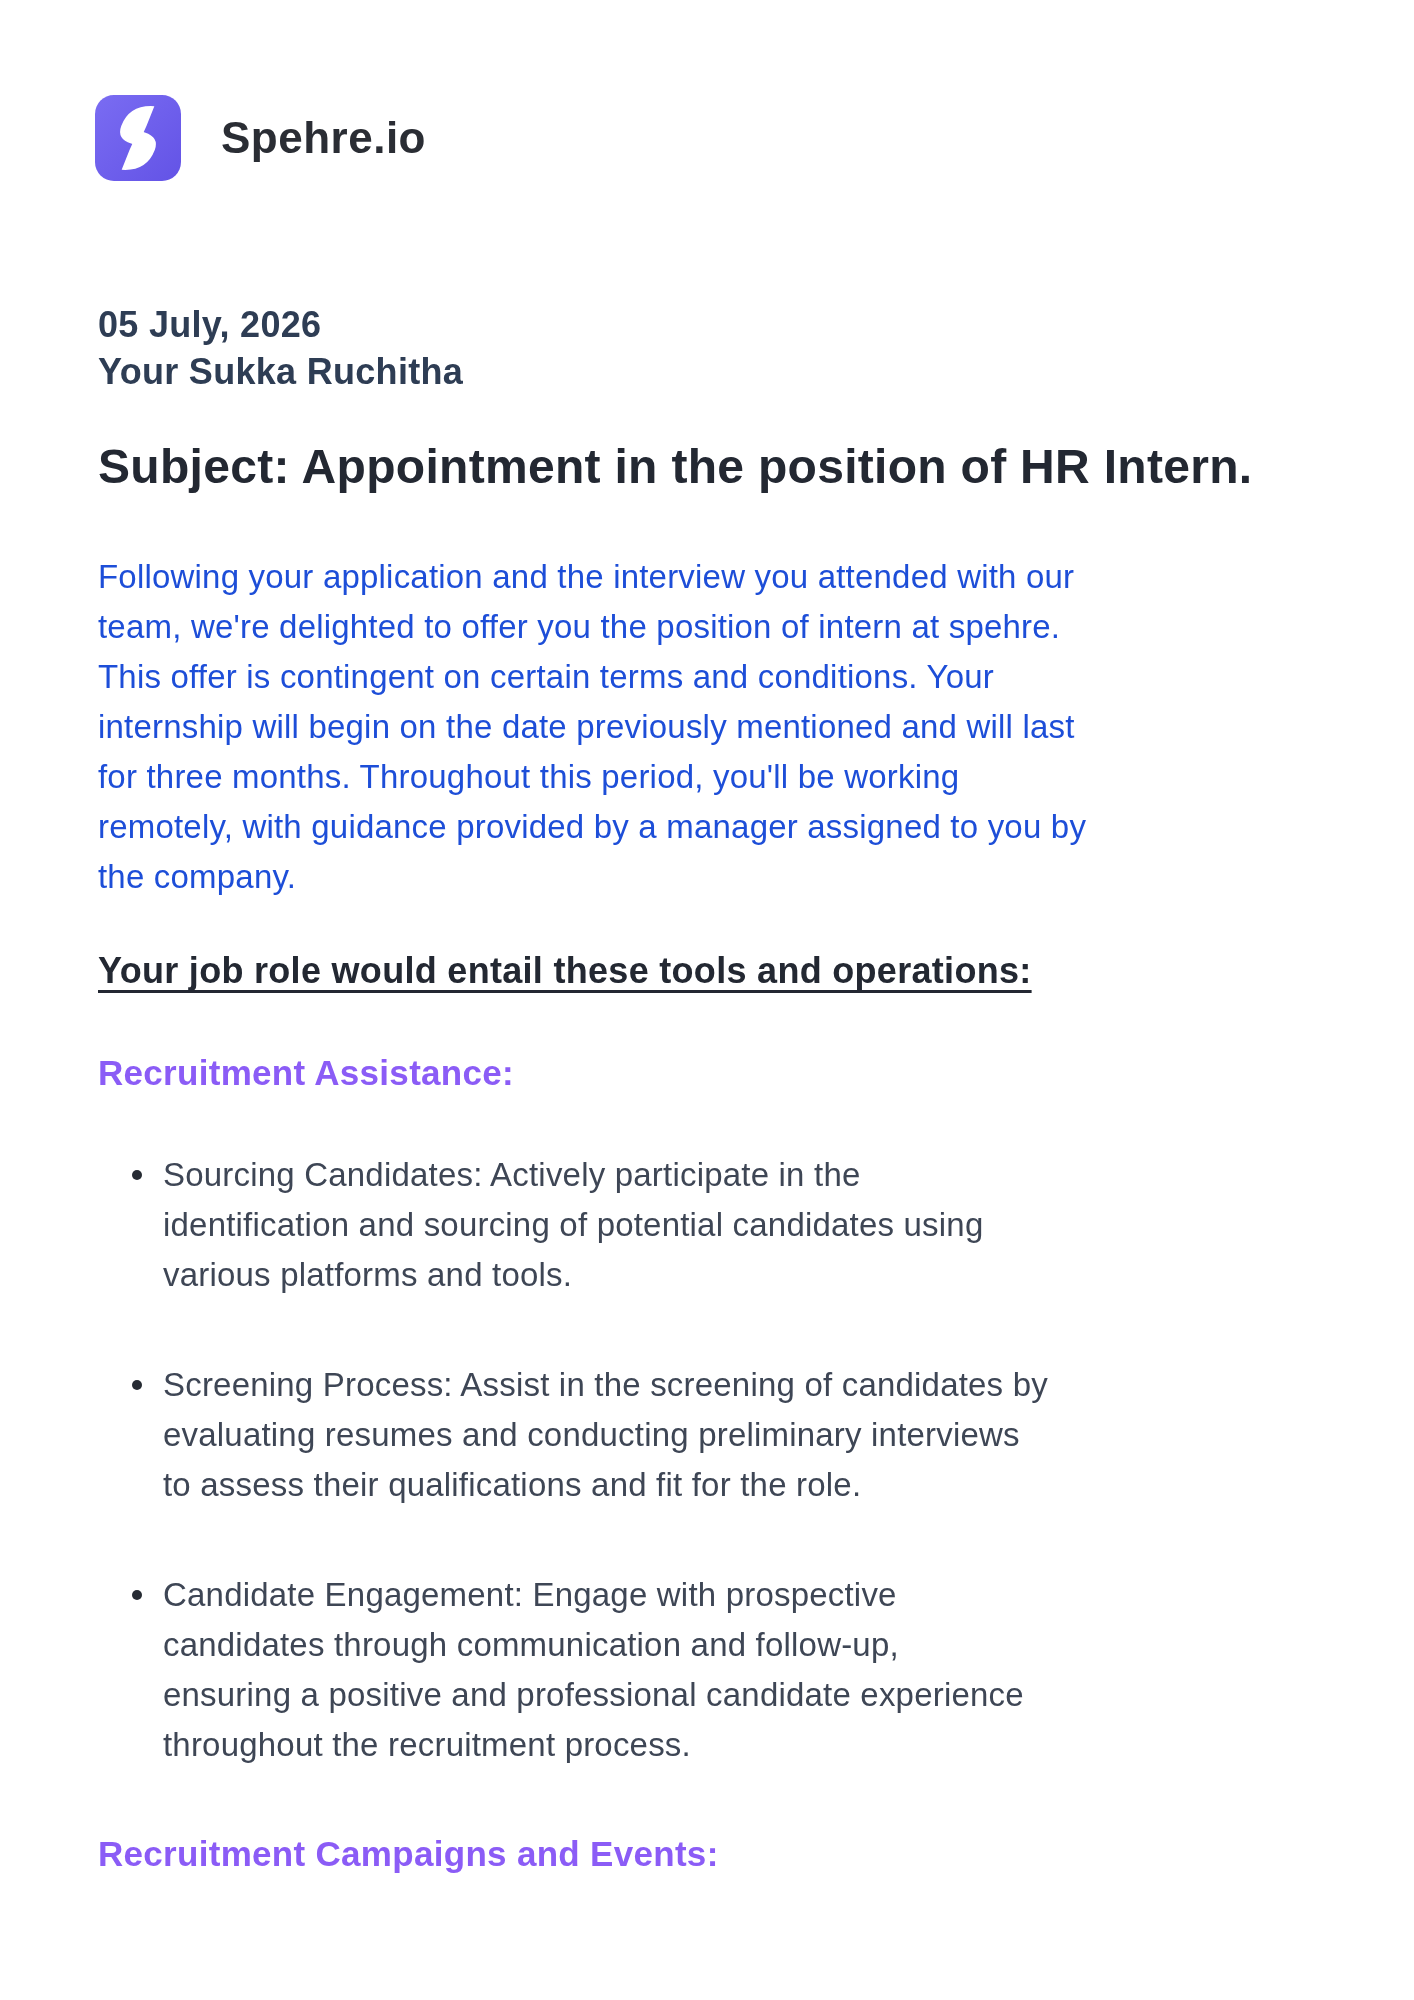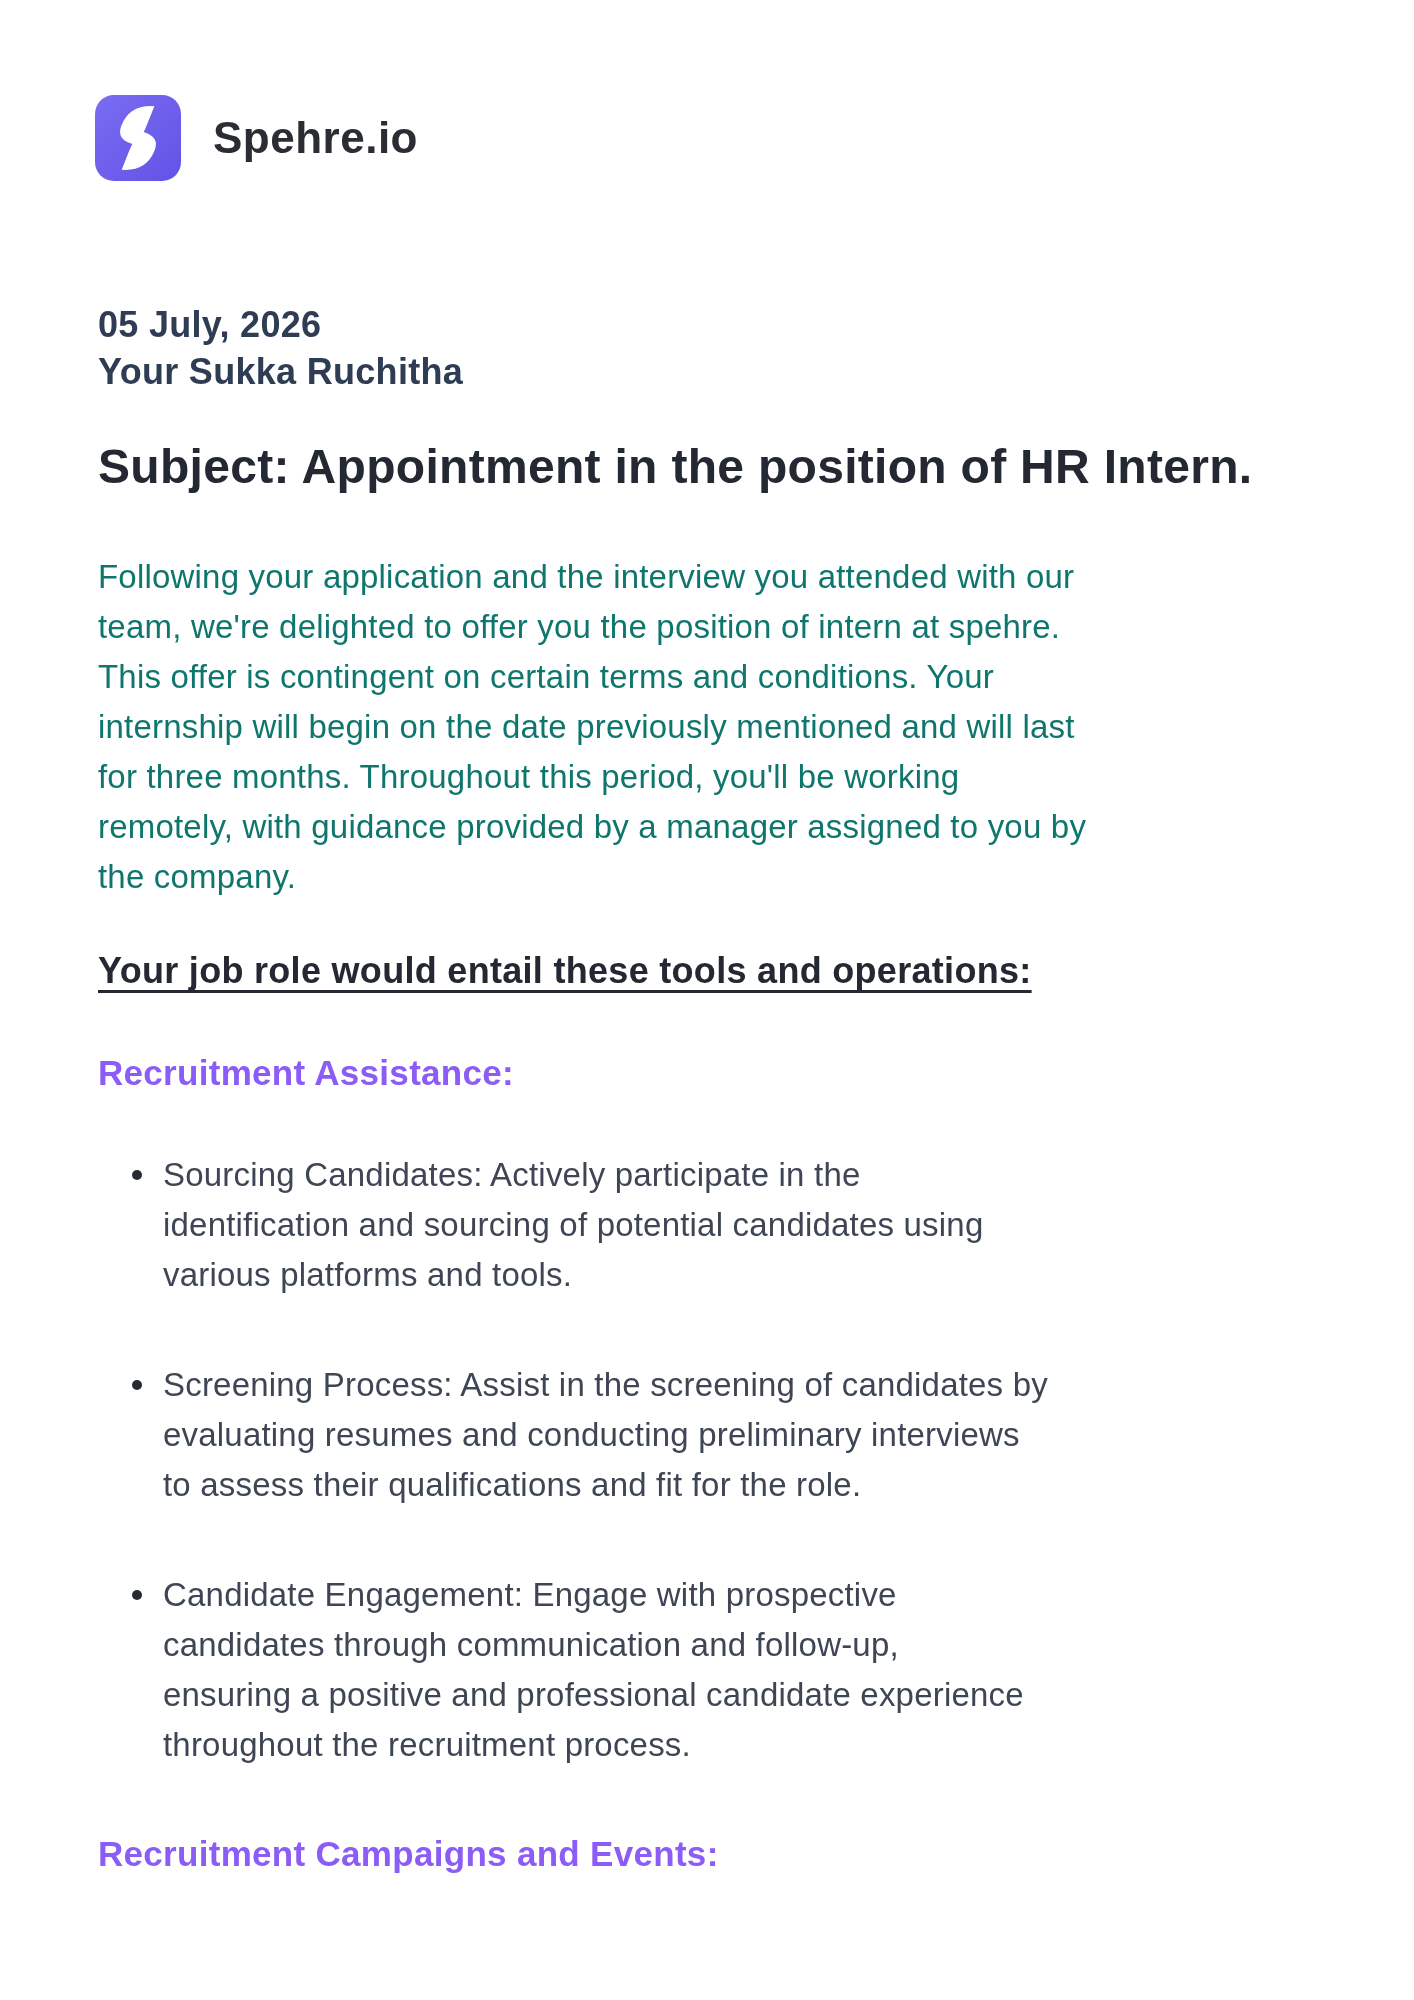--- a/index.html
+++ b/index.html
@@ -13,21 +13,21 @@
   .page {
     width: 1414px;
     min-height: 2000px;
     background: #ffffff;
     padding: 95px 92px 0 95px;
   }
   
   .brand {
     display: flex;
     align-items: center;
-    gap: 32px;
+    gap: 40px;
   }
   .logo-badge {
     width: 86px;
     height: 86px;
     flex: 0 0 auto;
     display: block;
   }
   .wordmark {
     font-size: 44px;
     font-weight: 700;
@@ -50,21 +50,21 @@
     line-height: 47px;
     font-weight: 700;
     color: #232832;
     letter-spacing: 0.3px;
   }
   .para {
     margin-top: 62px;
     font-size: 33px;
     line-height: 50px;
     font-weight: 400;
-    color: #0f766e;
+    color: #1d4ed8;
     letter-spacing: 0.2px;
   }
   .section-heading {
     margin-top: 45px;
     font-size: 36px;
     line-height: 47px;
     font-weight: 700;
     color: #232832;
     text-decoration: underline;
     text-decoration-thickness: 3px;

